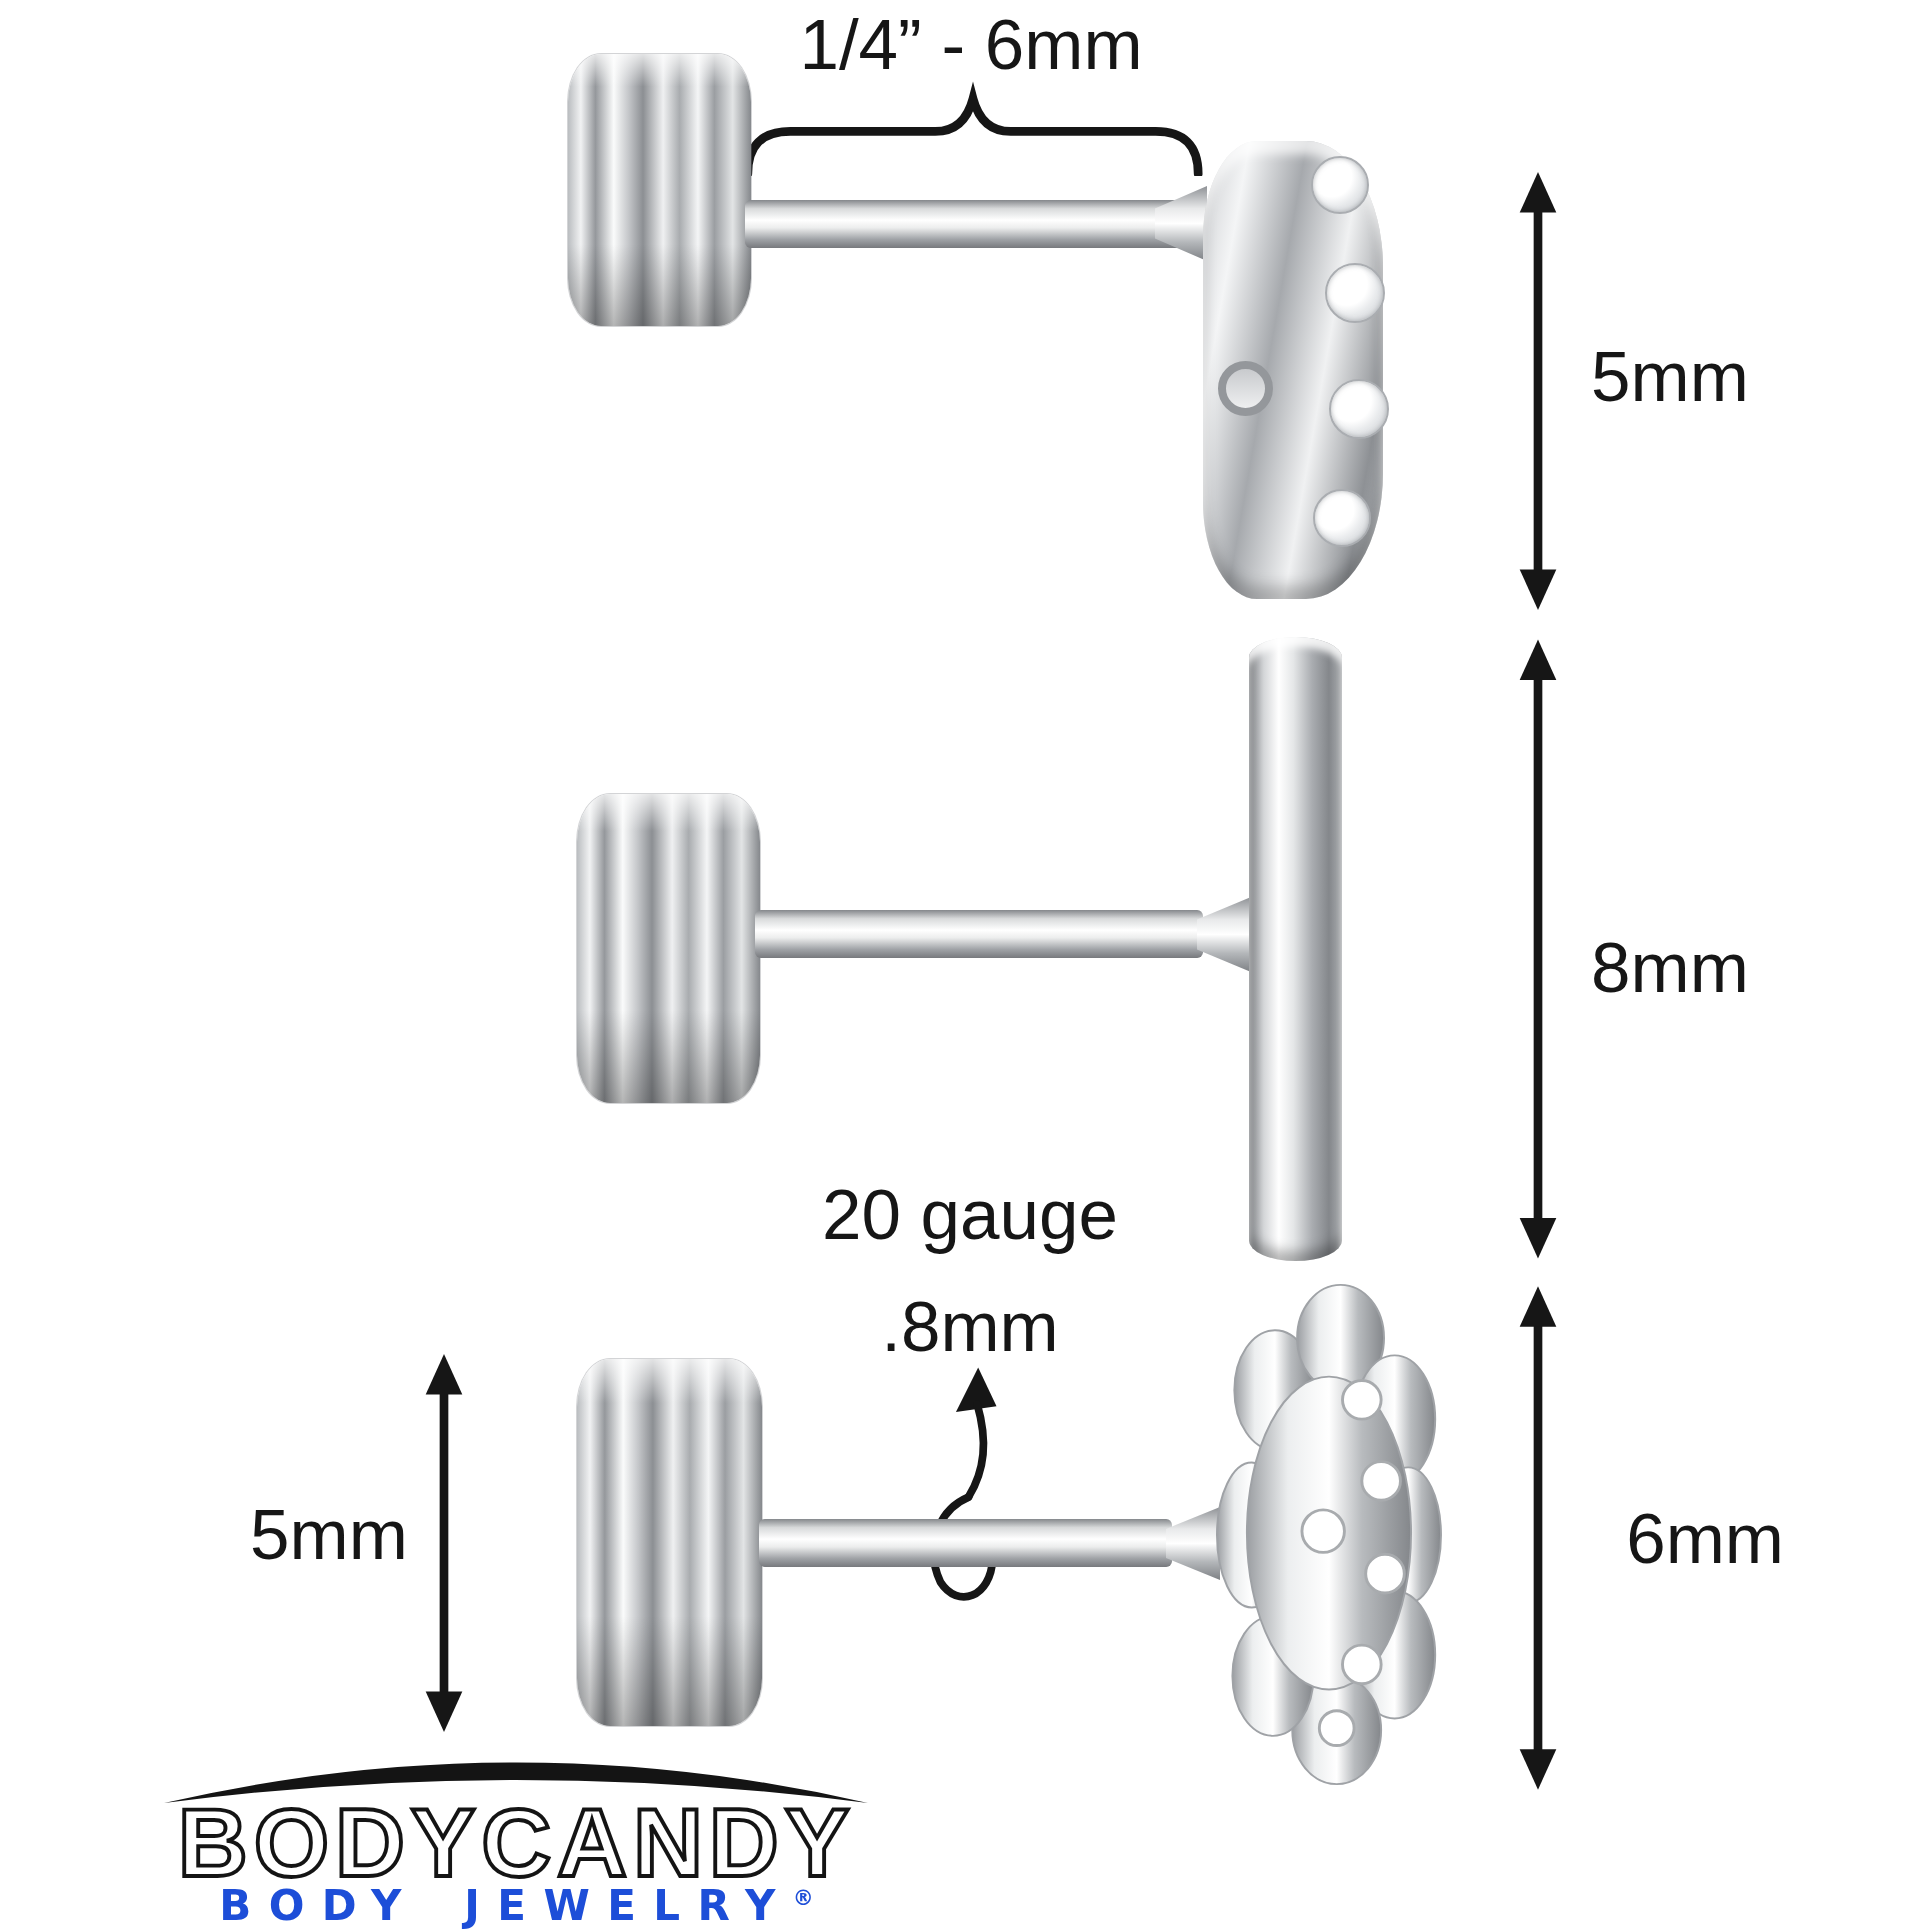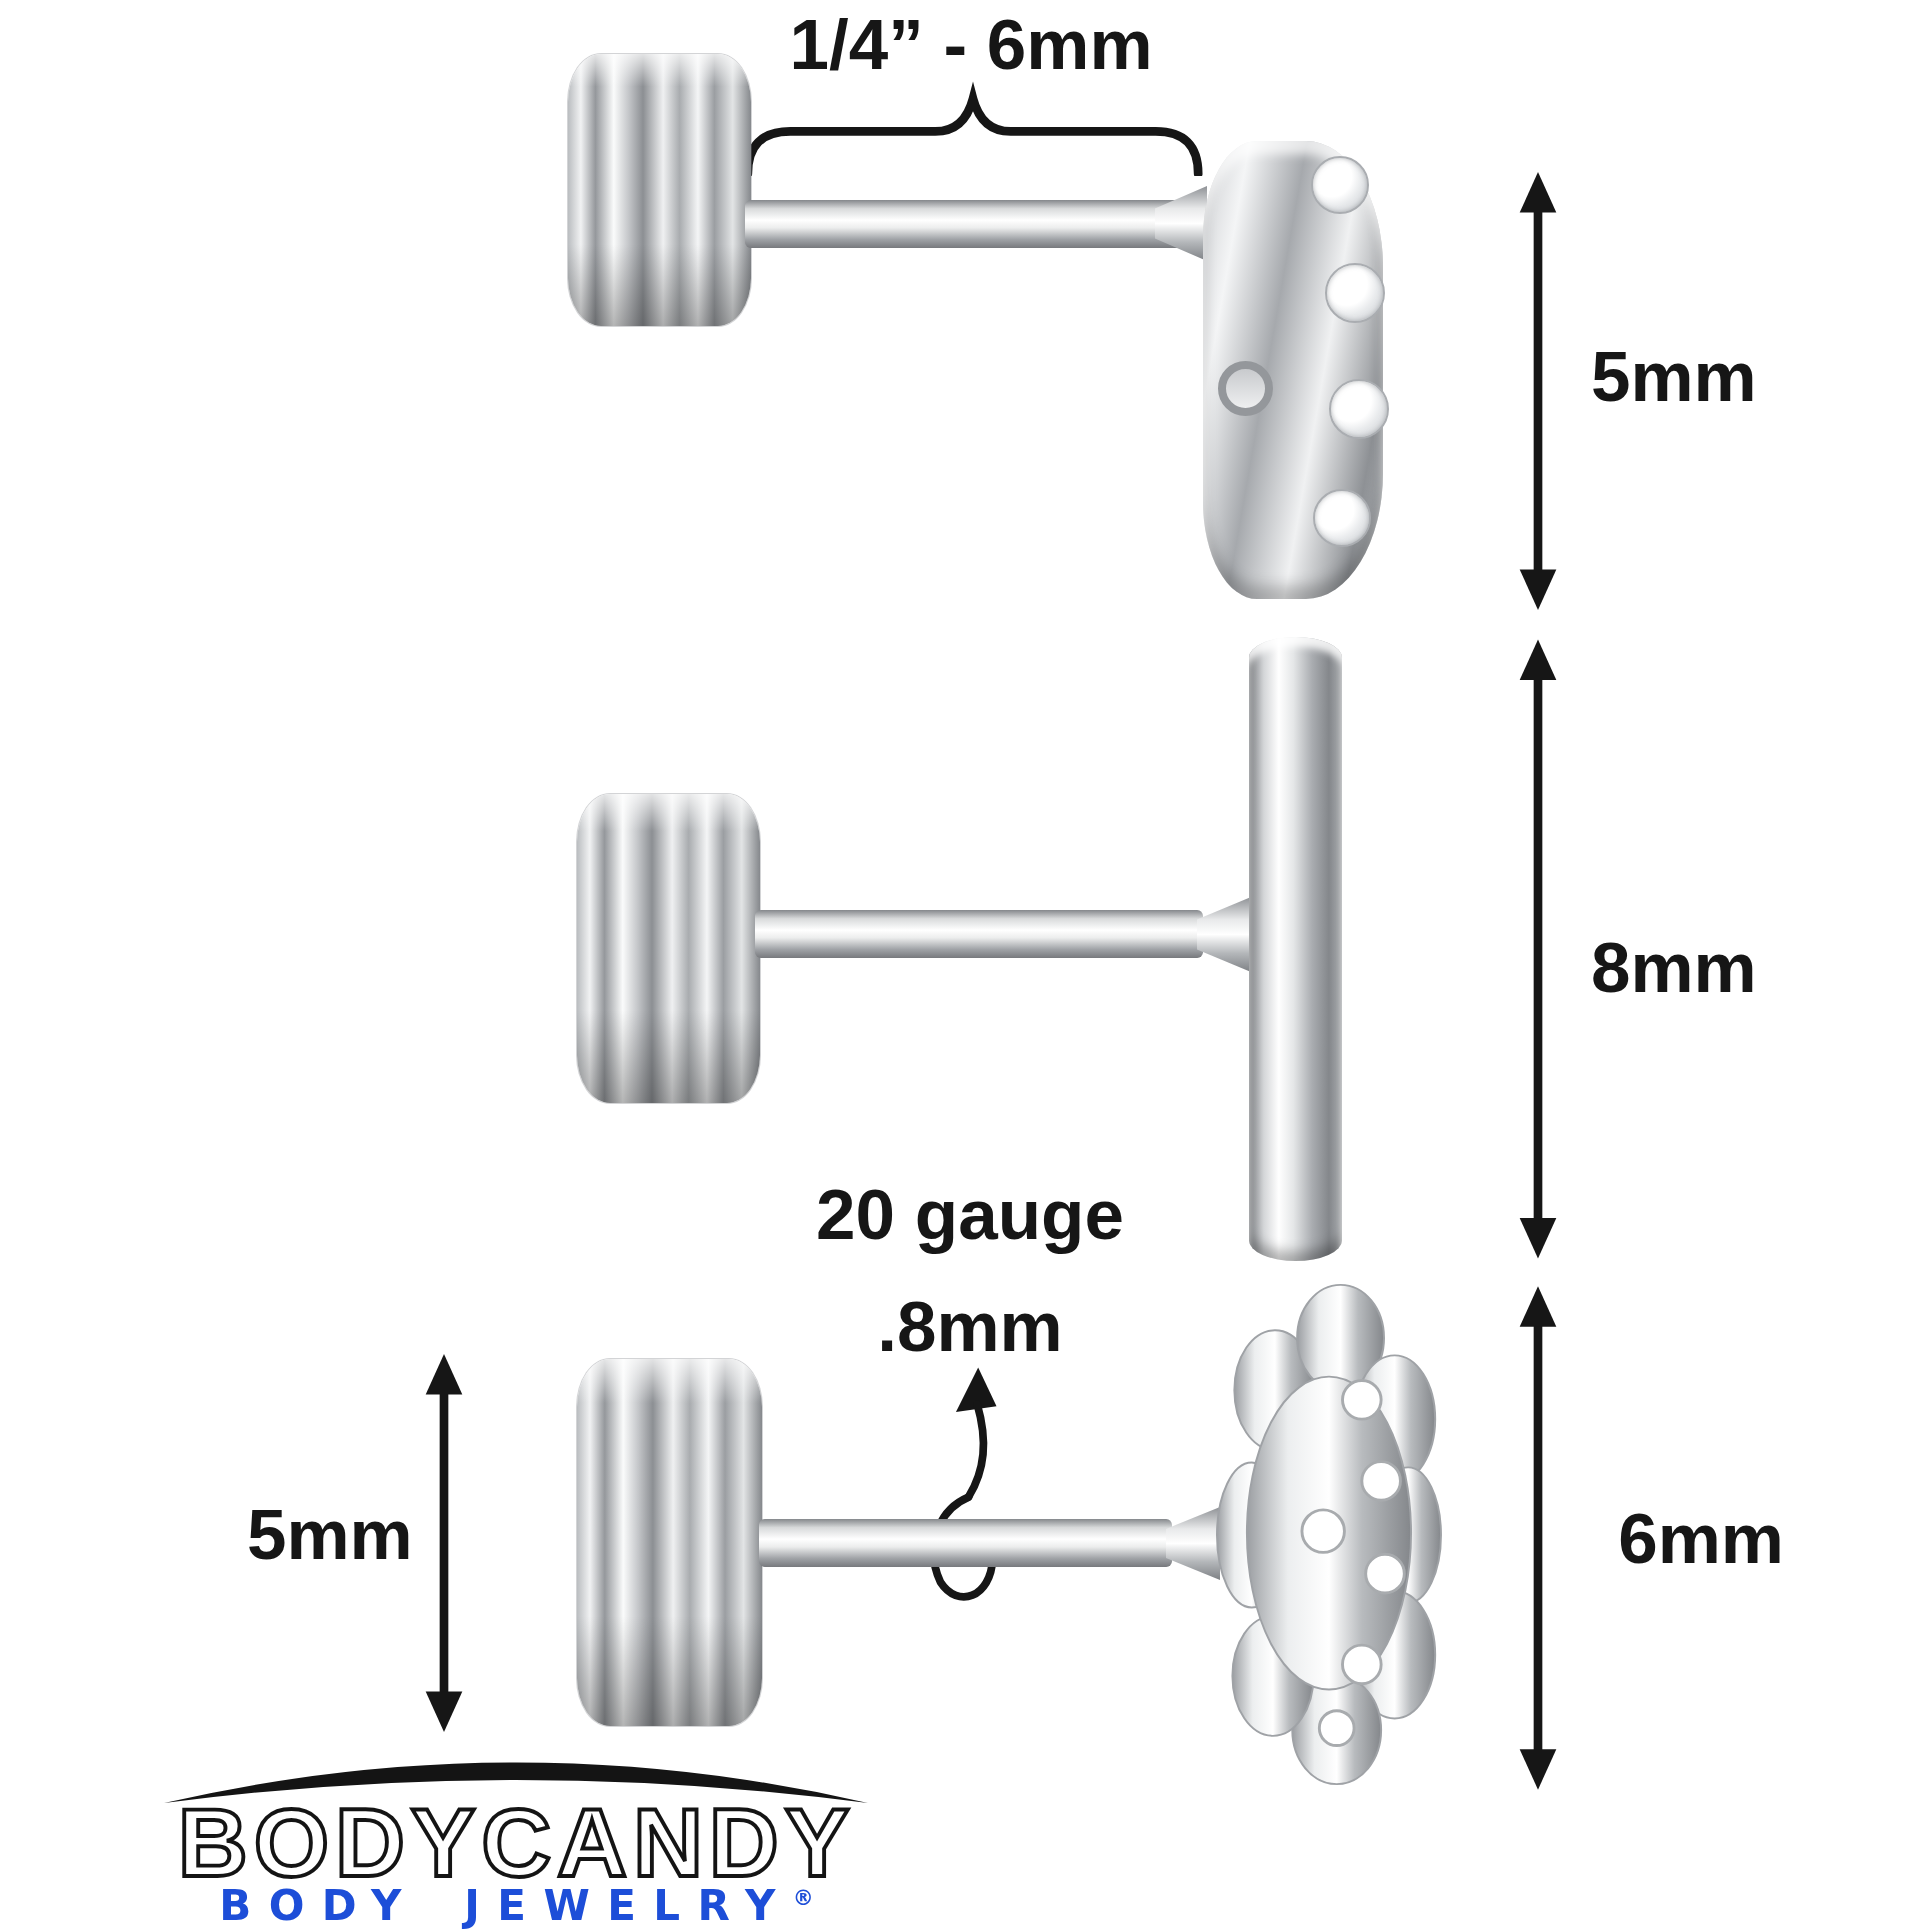--- a/index.html
+++ b/index.html
@@ -1,19 +1,19 @@
 <!DOCTYPE html>
 <html><head>
 <meta charset="utf-8">
 <style>
   html,body{margin:0;padding:0;background:#fff;}
   .stage{position:relative;width:1931px;height:1931px;background:#fff;overflow:hidden;
          font-family:"Liberation Sans",sans-serif;color:#161616;}
   .abs{position:absolute;}
-  .dim-label{position:absolute;font-size:71px;font-weight:700;color:#161616;
+  .dim-label{position:absolute;font-size:71px;font-weight:400;color:#161616;
              text-align:center;line-height:1.05;white-space:nowrap;}
 
   
   .disc{position:absolute;border-radius:33px / 48px;
     background:
       linear-gradient(180deg, rgba(255,255,255,0.75) 0%, rgba(255,255,255,0) 12%, rgba(0,0,0,0) 70%, rgba(0,0,0,0.28) 100%),
       linear-gradient(90deg,#babdc0 0%,#f1f2f3 7%,#95989c 15%,#fafbfb 25%,#c5c7ca 33%,
         #8c8f93 41%,#eff0f1 52%,#a9acaf 61%,#f4f5f6 71%,#9b9ea2 80%,#e2e4e5 90%,#85888c 100%);
     box-shadow:0 0 0 1px rgba(130,133,137,0.35);}
   .rod{position:absolute;border-radius:5.8px;

